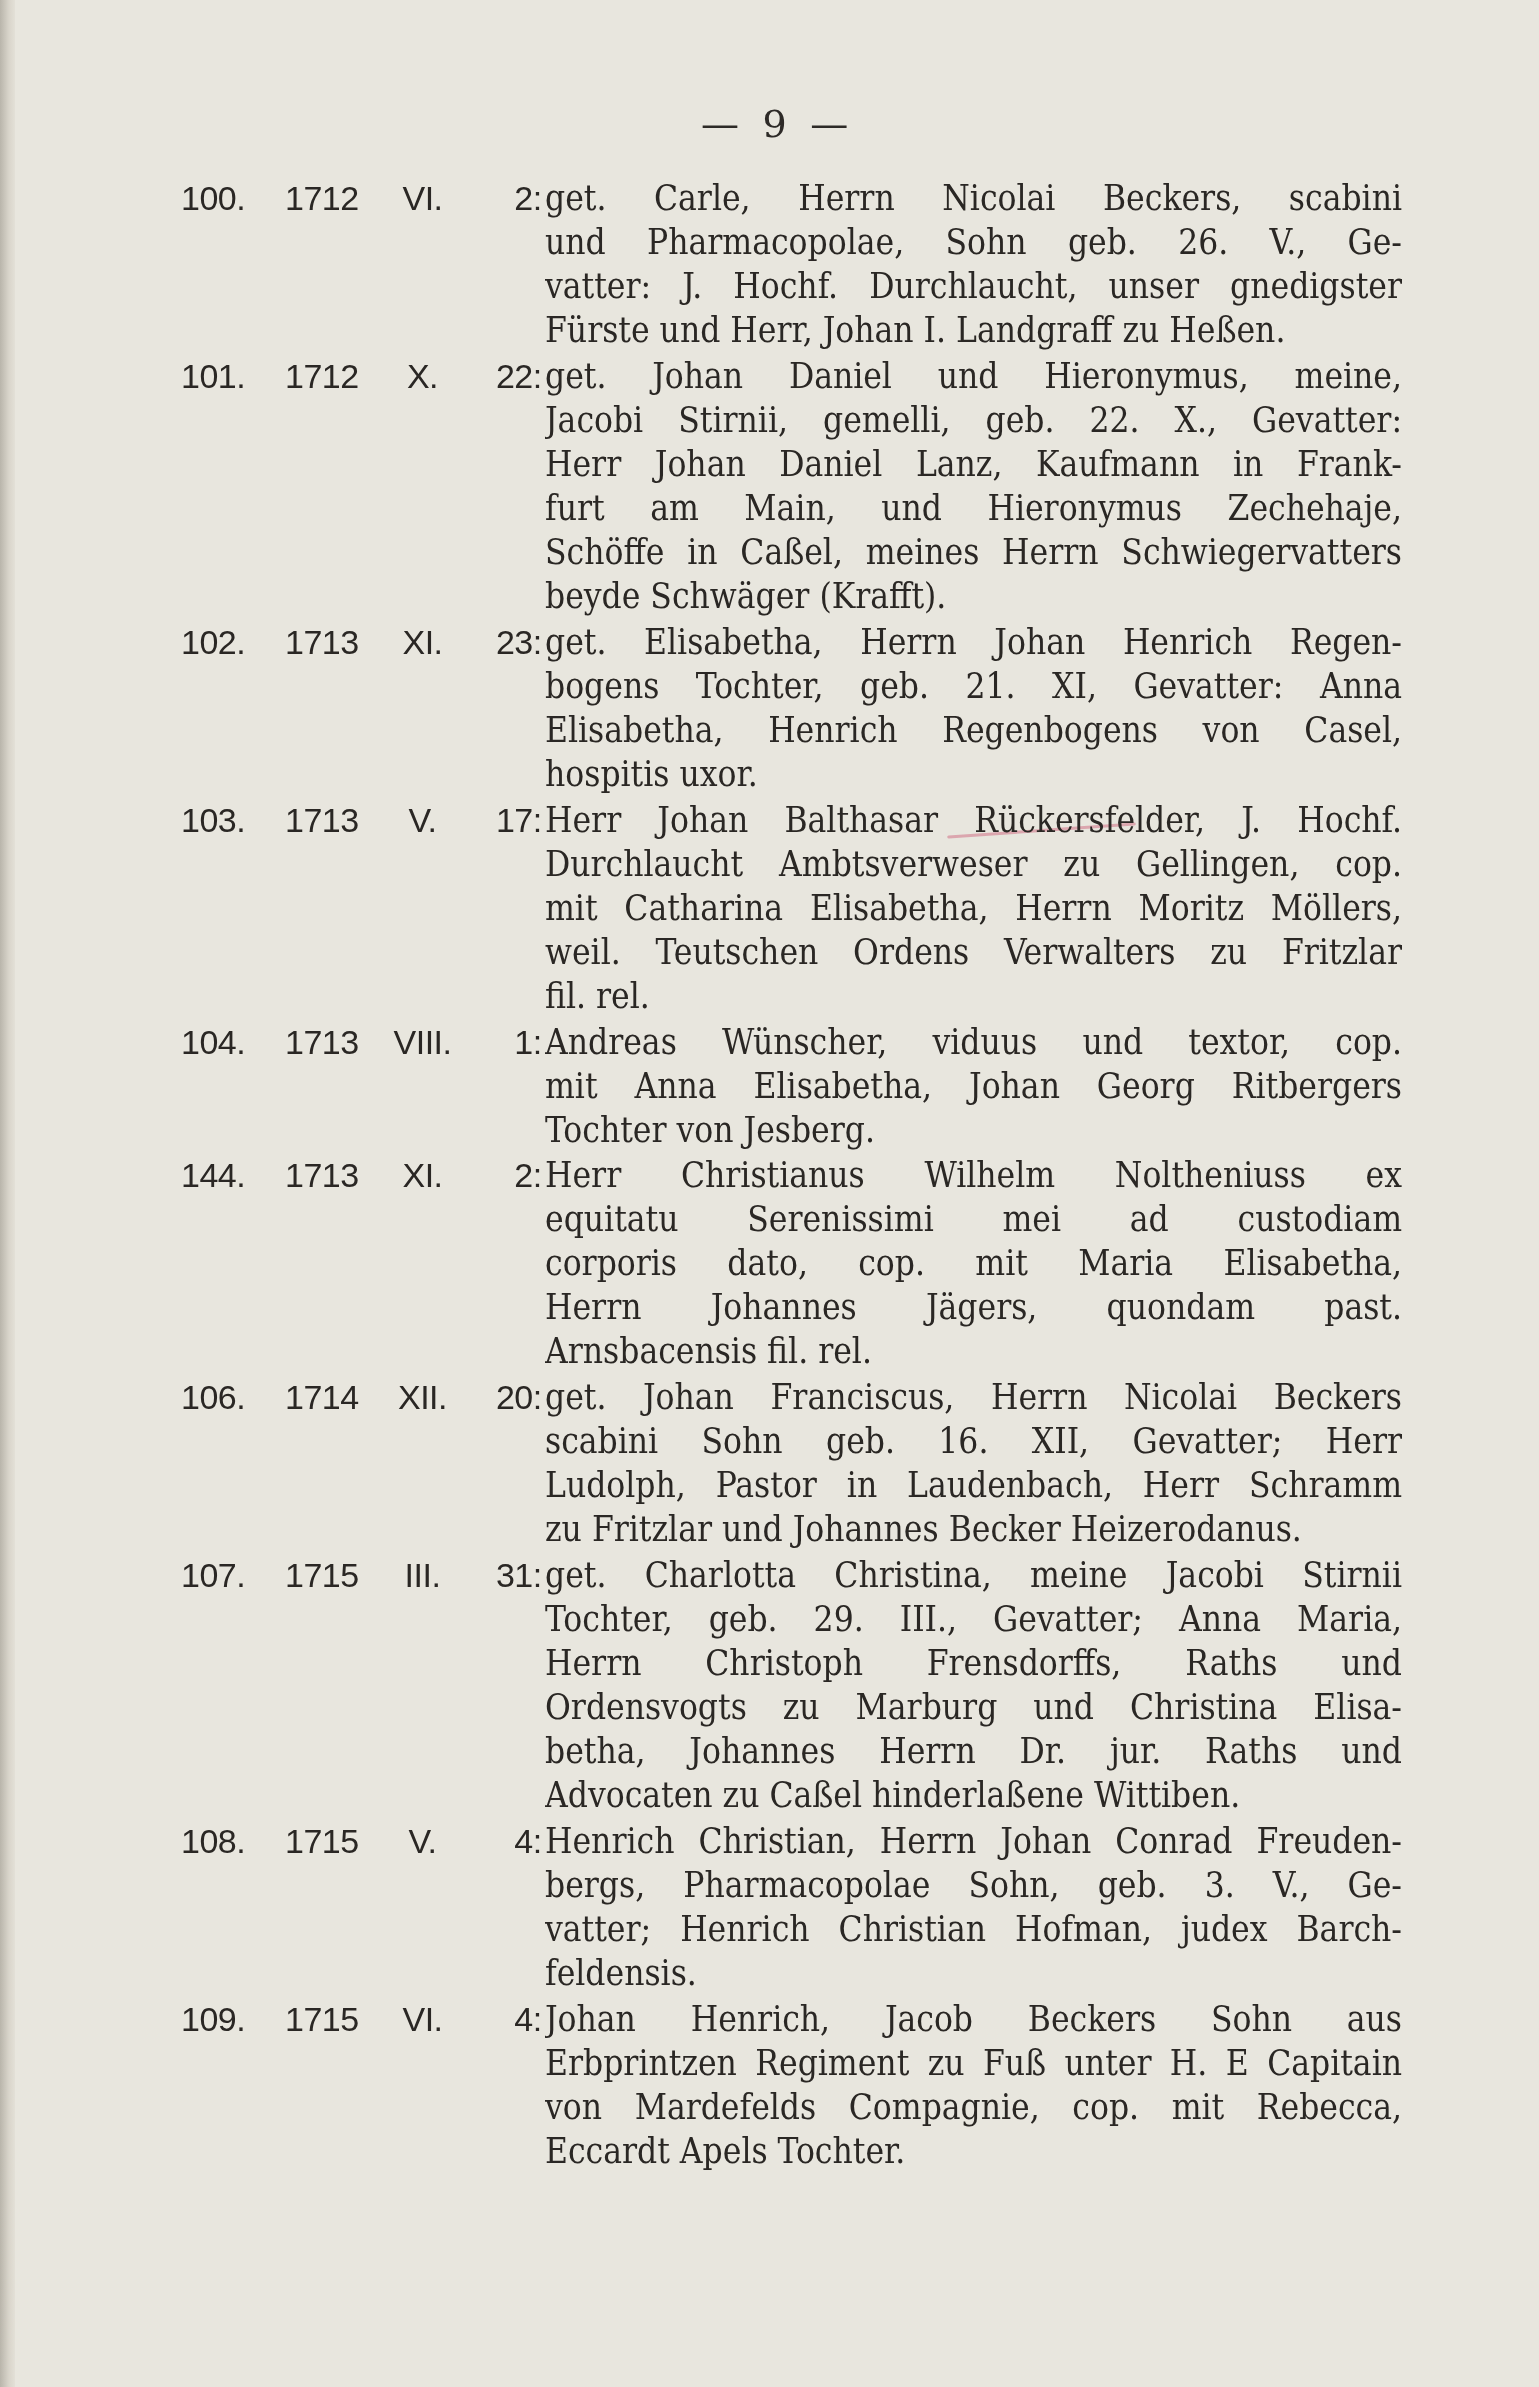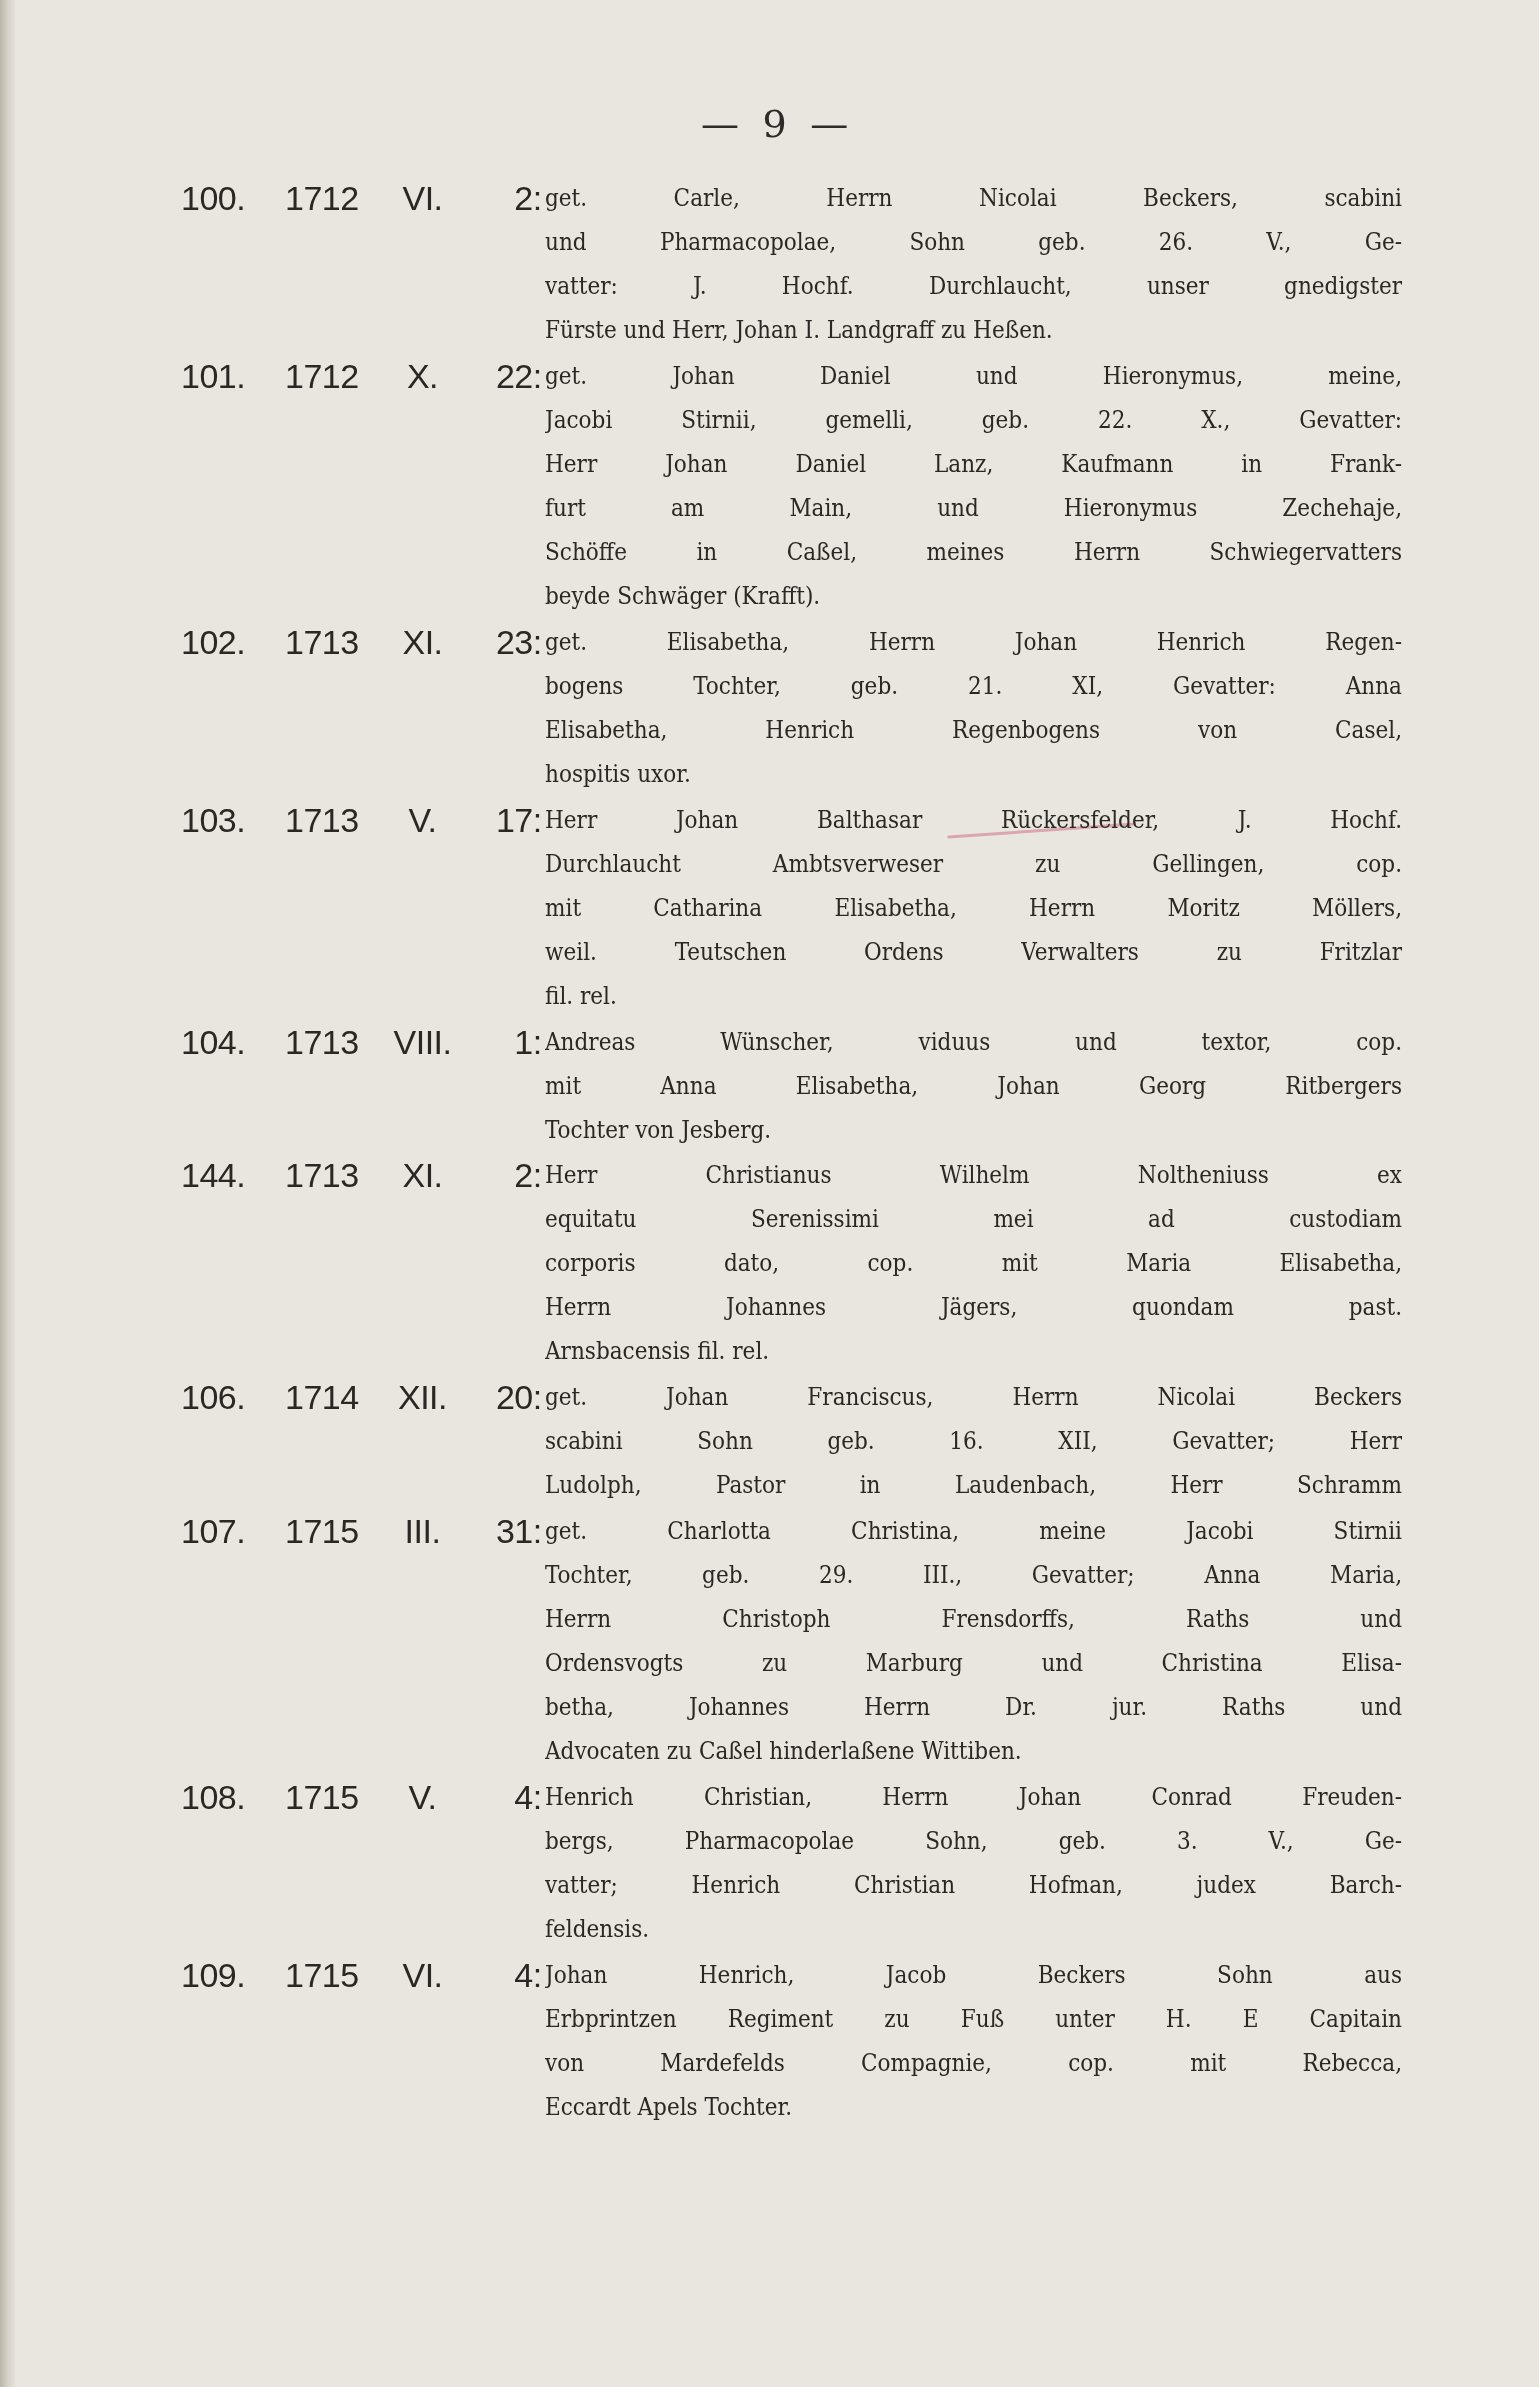--- a/index.html
+++ b/index.html
@@ -49,21 +49,21 @@
       color: #2a2724;
       letter-spacing: -0.5px;
     }
     .num { width: 104px; }
     .year { width: 90px; }
     .month { width: 95px; text-align: center; padding-right: 5.7px; }
     .day { width: 66px; text-align: right; }
     .entry-body {
       flex: 1;
       font-family: "DejaVu Serif", serif;
-      font-size: 24px;
+      font-size: 35px;
       line-height: 44px;
       text-align: justify;
       color: #2a2724;
       font-stretch: condensed;
     }
     .entry-body .line {
       display: block;
       text-align: justify;
       text-align-last: justify;
       white-space: nowrap;
@@ -186,20 +186,21 @@
         <div class="entry-head">
           <span class="num">106.</span>
           <span class="year">1714</span>
           <span class="month">XII.</span>
           <span class="day">20:</span>
         </div>
         <div class="entry-body">
           <span class="line">get. Johan Franciscus, Herrn Nicolai Beckers</span>
           <span class="line">scabini Sohn geb. 16. XII, Gevatter; Herr</span>
           <span class="line">Ludolph, Pastor in Laudenbach, Herr Schramm</span>
+          <span class="line last">zu Fritzlar und Johannes Becker Heizerodanus.</span>
         </div>
       </div>
       <div class="entry">
         <div class="entry-head">
           <span class="num">107.</span>
           <span class="year">1715</span>
           <span class="month">III.</span>
           <span class="day">31:</span>
         </div>
         <div class="entry-body">

